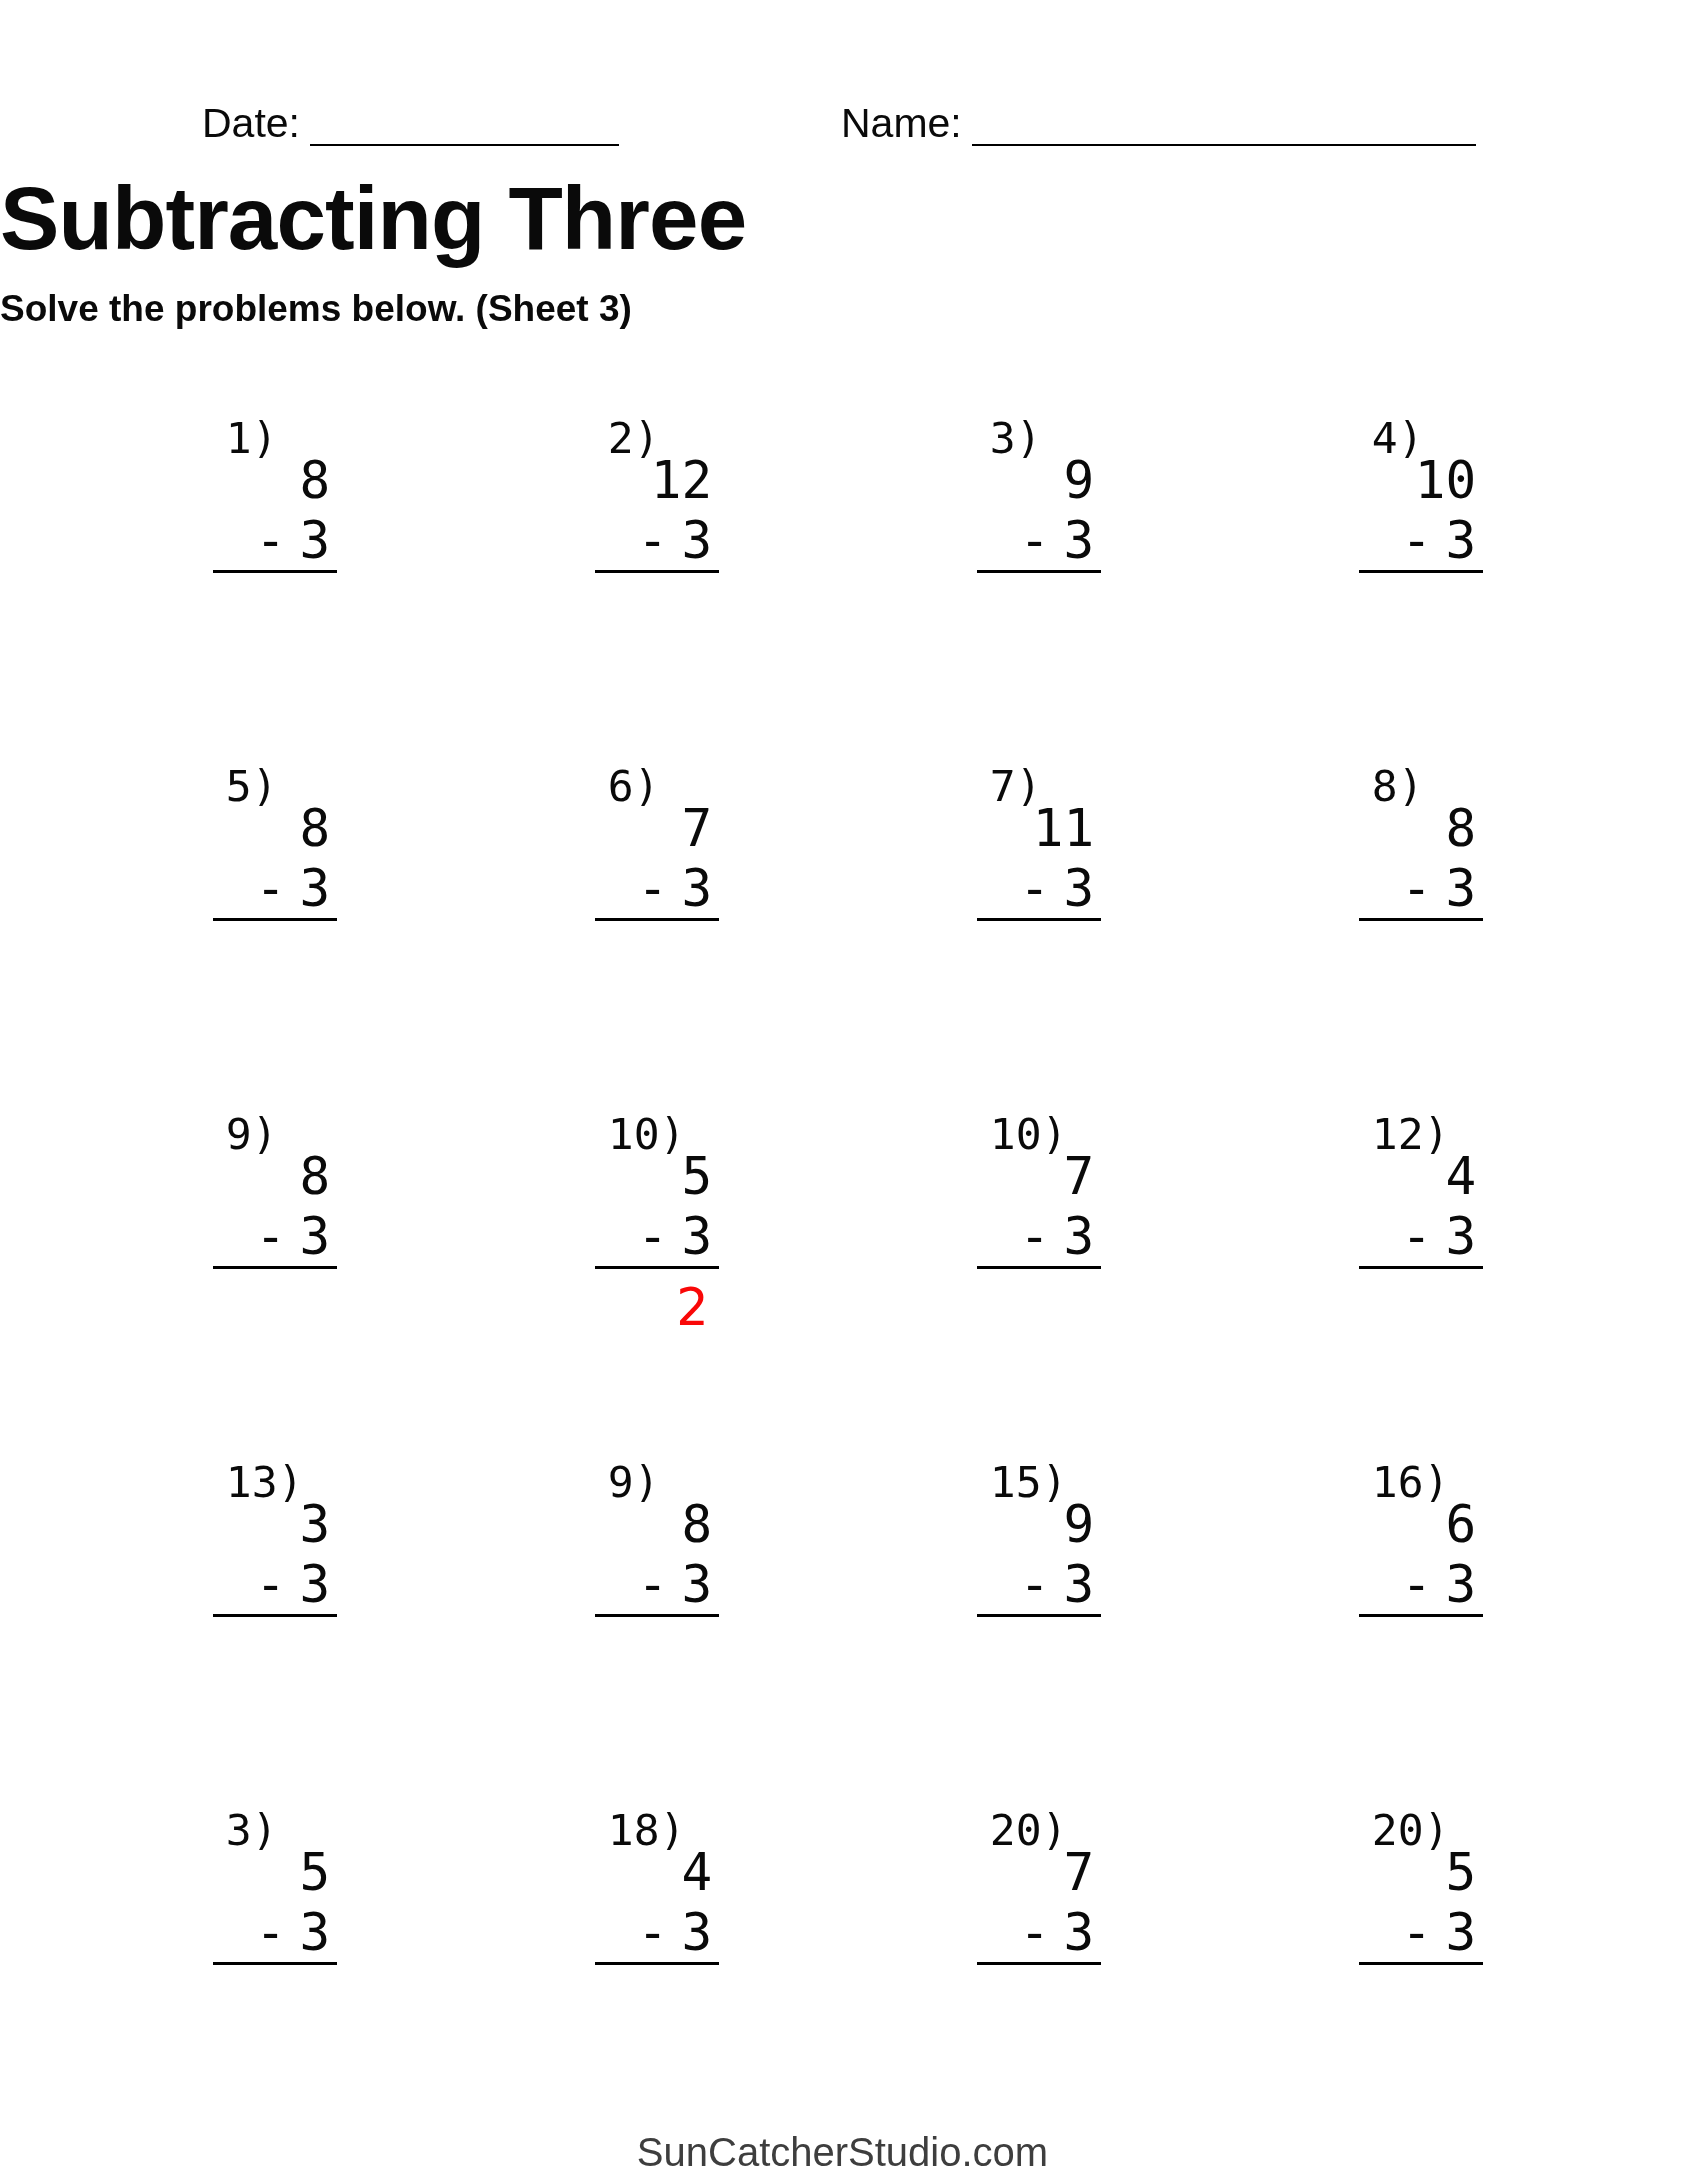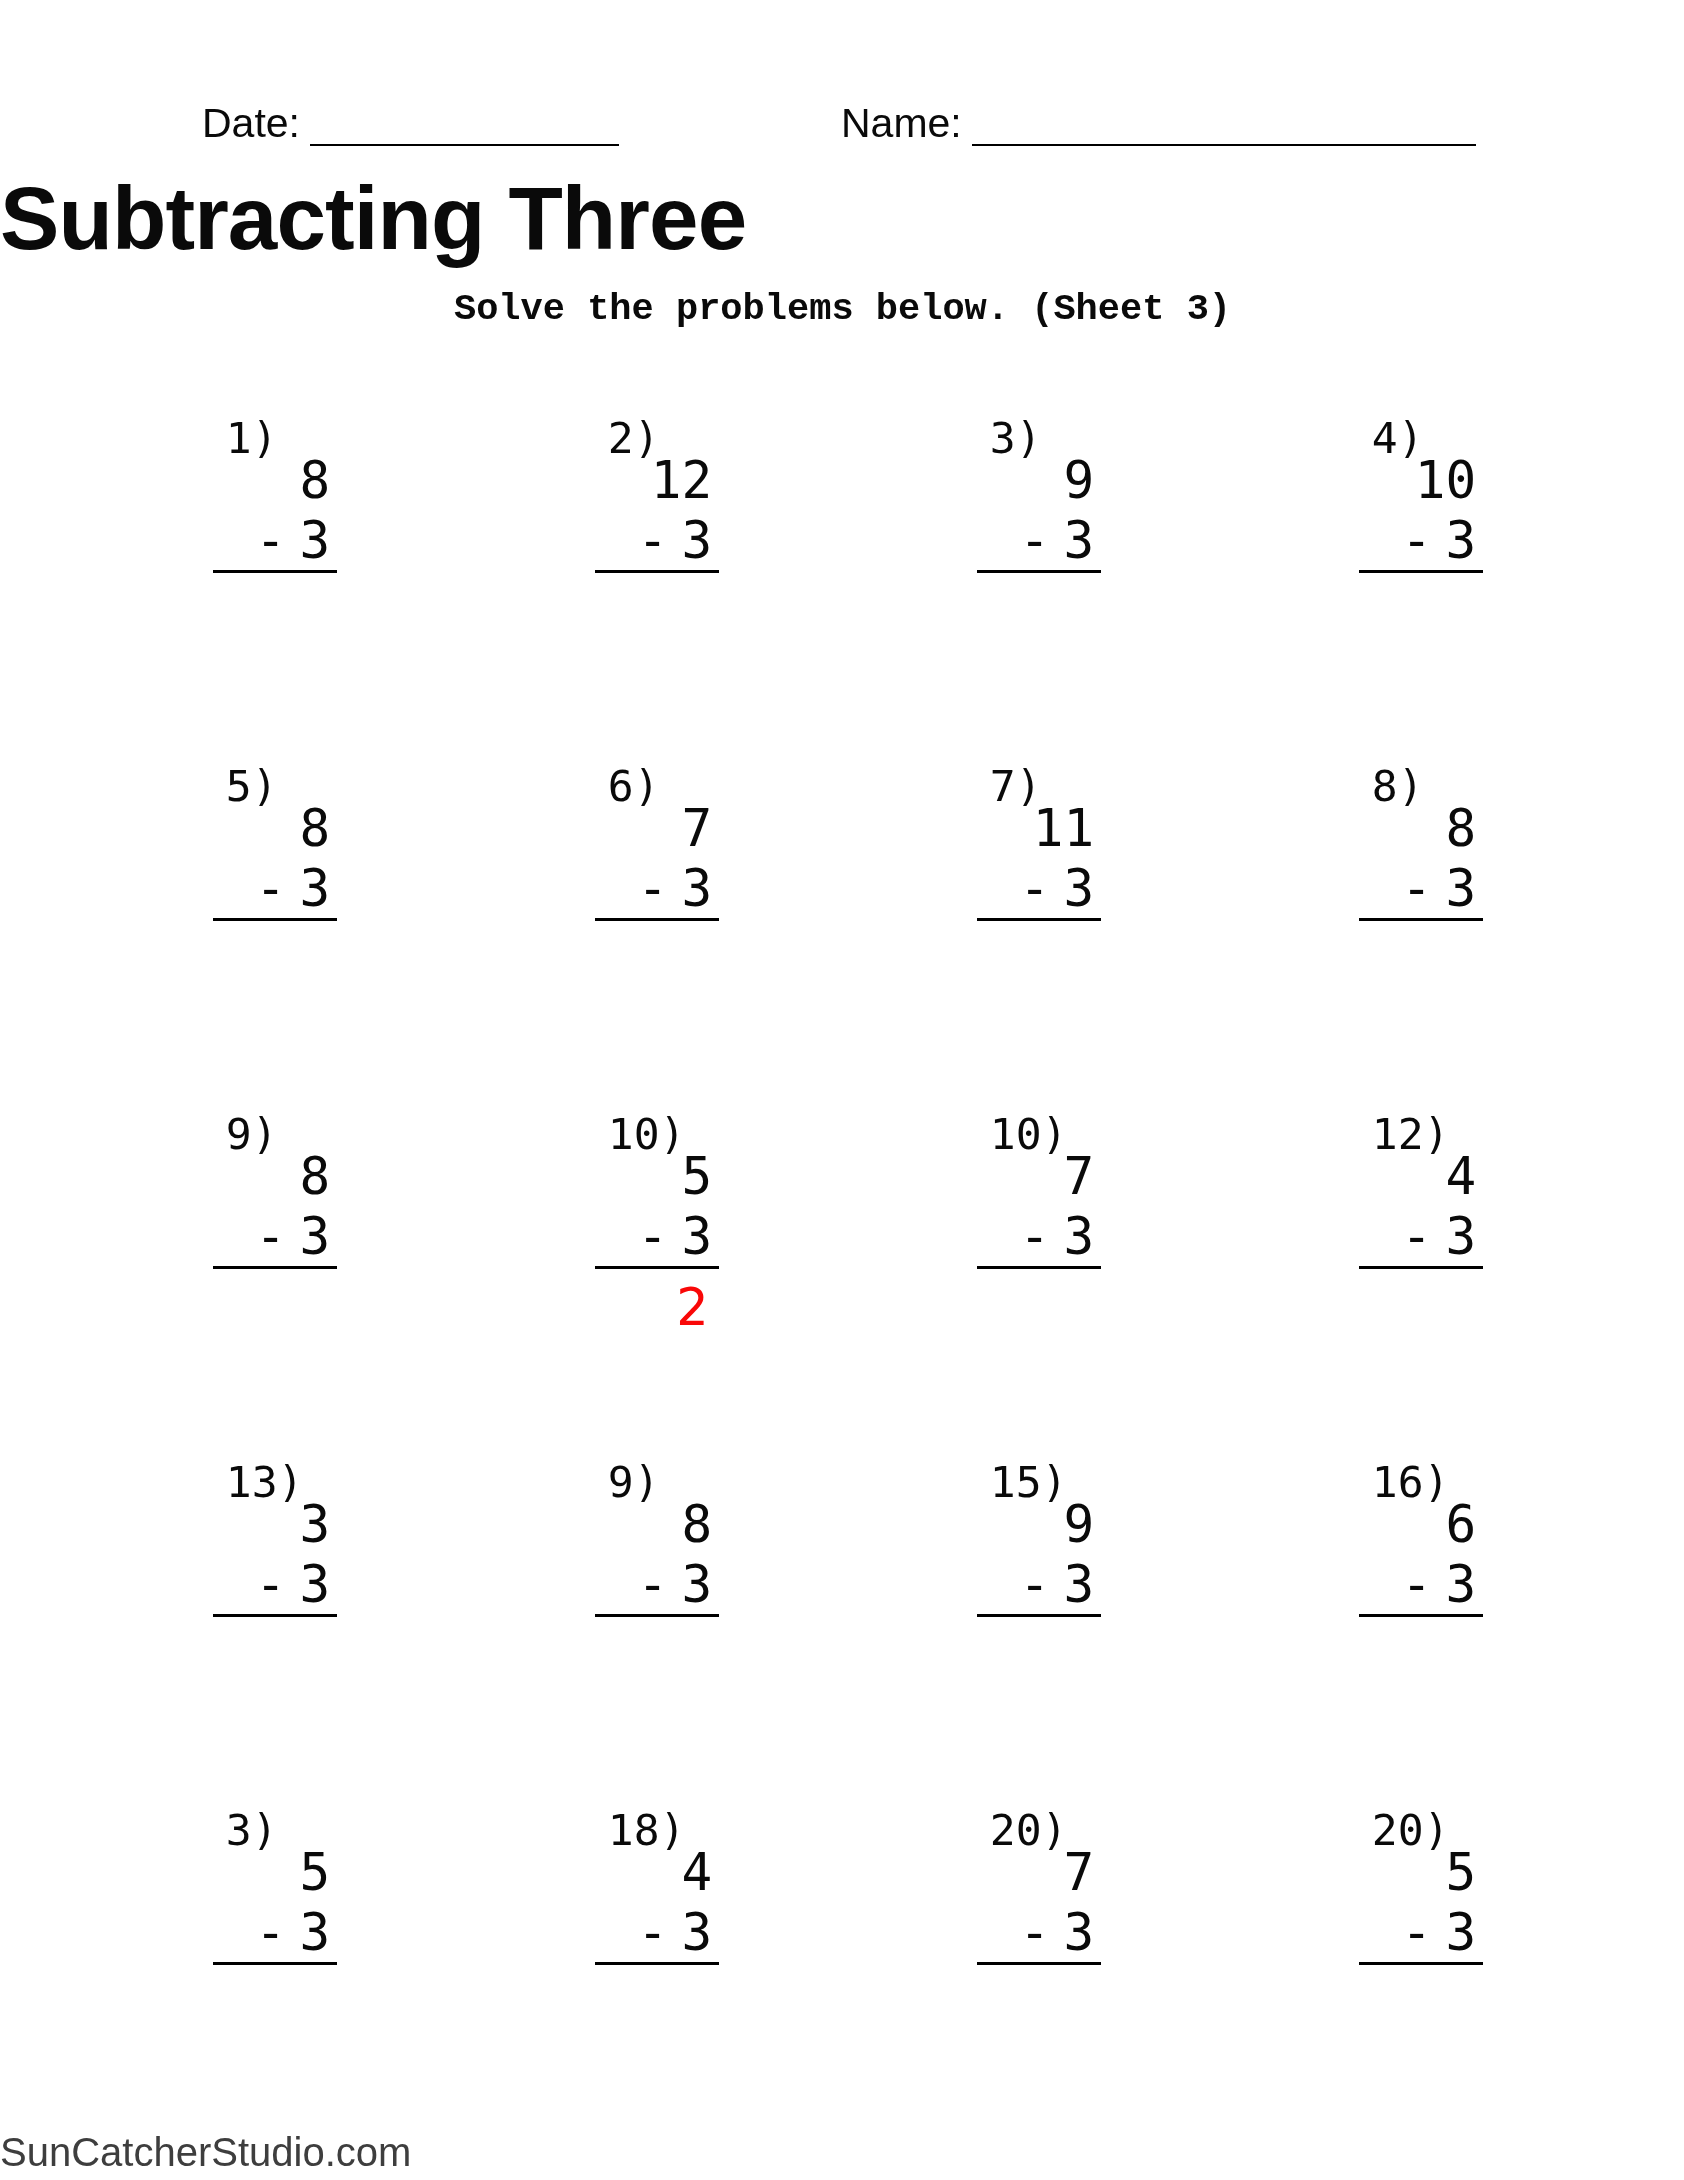--- a/index.html
+++ b/index.html
@@ -16,41 +16,41 @@
   .field .blank{flex:1;border-bottom:2.6px solid #000;height:43px;margin-left:10.2px;margin-bottom:3.4px}
   #date-field{left:202px;top:101px;width:417px}
   #name-field{left:841px;top:101px;width:635px}
 
   .title{
     position:absolute;top:167px;left:0;width:100%;
     text-align:left;font-size:89px;font-weight:bold;letter-spacing:-0.9px;
   }
   .subtitle{
     position:absolute;top:288px;left:0;width:100%;
-    text-align:center;font-size:37px;font-weight:bold;font-family:Liberation Mono, monospace;
+    font-size:37px;font-weight:bold;
   }
 
   
   .grid{
     position:absolute;left:213px;top:417px;
     display:grid;
     grid-template-columns:repeat(4,124px);
     column-gap:258px;
     grid-template-rows:repeat(5,348px);
   }
   .problem{width:124px;font-family:"DejaVu Sans Mono",monospace}
   .p-num{font-size:43px;line-height:1;height:43px;padding-left:12.8px}
   .p-top{font-size:51px;line-height:1;text-align:right;padding-right:6.8px;margin-top:-5.1px}
   .p-row{display:flex;justify-content:flex-end;column-gap:13.6px;font-size:51px;line-height:1;margin-top:9.4px;padding-right:6.8px}
   .p-line{border-top:3.4px solid #000;margin-top:3.4px;width:124px;height:0}
   .p-ans{font-family:"DejaVu Sans",sans-serif;font-size:51px;line-height:1;text-align:right;padding-right:10.2px;margin-top:13.6px;color:#f90808}
 
   .footer{
     position:absolute;top:2130px;left:0;width:100%;
-    text-align:left;font-size:40px;color:#3e3e3e;
+    text-align:center;font-size:40px;color:#3e3e3e;
   }
 </style>
 </head>
 <body>
 
 <div class="field" id="date-field">
   <span>Date:</span>
   <span class="blank"></span>
 </div>
 

